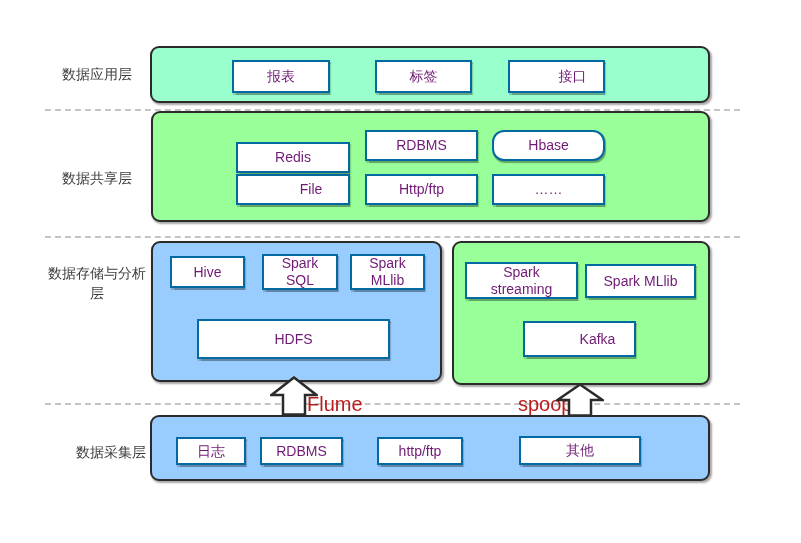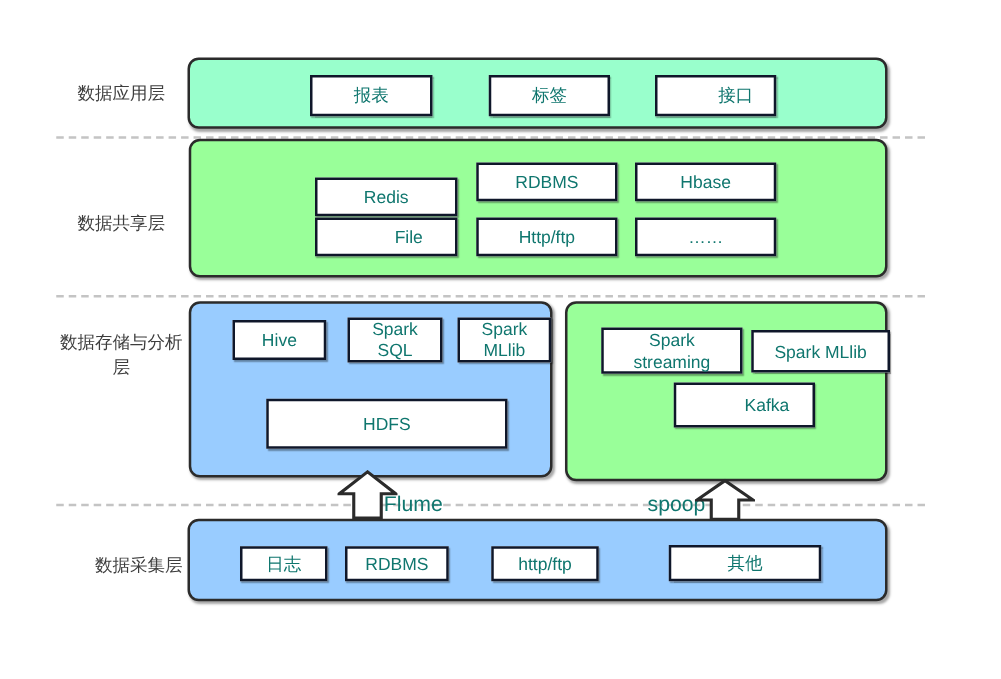--- a/index.html
+++ b/index.html
@@ -12,29 +12,29 @@
   }
   .side-label {
     position:absolute; font-size:14px; color:#3d3d3d; text-align:center;
     line-height:20px; z-index:1;
   }
   .layer {
     position:absolute; border:2.5px solid #2b2b2b; border-radius:9px;
     box-shadow:1.5px 2px 2px rgba(0,0,0,0.35); z-index:1; box-sizing:border-box;
   }
   .ibox {
-    position:absolute; background:#ffffff; border:2px solid #0f172a;
+    position:absolute; background:#ffffff; border:2px solid #0369a1;
     display:flex; align-items:center; justify-content:center; text-align:center;
-    font-size:14px; color:#0f766e; line-height:1.2; white-space:pre-line;
-    box-shadow:1px 1.5px 1px rgba(0,0,0,0.35); box-sizing:border-box; z-index:2;margin-left:16px;
+    font-size:14px; color:#701a75; line-height:1.2; white-space:pre-line;
+    box-shadow:1px 1.5px 1px rgba(0,0,0,0.35); box-sizing:border-box; z-index:2;
   }
   .arrow { position:absolute; z-index:3; }
   .arrow polygon { fill:#ffffff; stroke:#2b2b2b; stroke-width:2.5; }
   .arrow-label {
-    position:absolute; font-size:17px; color:#0f766e; z-index:2; line-height:18px;
+    position:absolute; font-size:20px; color:#b91c1c; z-index:2; line-height:18px;
   }
 </style>
 </head>
 <body>
 
 <div id="canvas">
 
   <div class="dash" style="left:45px; top:109px; width:695px;"></div>
   <div class="dash" style="left:45px; top:236px; width:695px;"></div>
   <div class="dash" style="left:45px; top:403px; width:695px;"></div>
@@ -48,38 +48,38 @@
   <div class="side-label" style="left:59px; top:442px; width:104px;">数据采集层</div>
 
   <div class="layer" style="left:150px; top:46px; width:560px; height:57px; background:#99ffcc;"></div>
   <div class="ibox" style="left:232px; top:60px; width:98px; height:33px;">报表</div>
   <div class="ibox" style="left:375px; top:60px; width:97px; height:33px;">标签</div>
   <div class="ibox" style="left:508px; top:60px; width:97px; height:33px;padding-left:32px;">接口</div>
 
   <div class="layer" style="left:151px; top:111px; width:559px; height:111px; background:#99ff99;"></div>
   <div class="ibox" style="left:236px; top:142px; width:114px; height:31px;text-align:right;">Redis</div>
   <div class="ibox" style="left:365px; top:130px; width:113px; height:31px;">RDBMS</div>
-  <div class="ibox" style="left:492px; top:130px; width:113px; height:31px;">Hbase</div>
+  <div class="ibox" style="left:492px; top:130px; width:113px; height:31px;border-radius:12px;">Hbase</div>
   <div class="ibox" style="left:236px; top:174px; width:114px; height:31px;padding-left:36px;">File</div>
   <div class="ibox" style="left:365px; top:174px; width:113px; height:31px;">Http/ftp</div>
   <div class="ibox" style="left:492px; top:174px; width:113px; height:31px;">……</div>
 
   <div class="layer" style="left:151px; top:241px; width:291px; height:141px; background:#99ccff;"></div>
   <div class="ibox" style="left:170px; top:256px; width:75px; height:32px;">Hive</div>
   <div class="ibox" style="left:262px; top:254px; width:76px; height:36px;">Spark
 SQL</div>
   <div class="ibox" style="left:350px; top:254px; width:75px; height:36px;">Spark
 MLlib</div>
   <div class="ibox" style="left:197px; top:319px; width:193px; height:40px;">HDFS</div>
 
   <div class="layer" style="left:452px; top:241px; width:258px; height:144px; background:#99ff99;"></div>
   <div class="ibox" style="left:465px; top:262px; width:113px; height:37px;">Spark
 streaming</div>
   <div class="ibox" style="left:585px; top:264px; width:111px; height:34px;">Spark MLlib</div>
-  <div class="ibox" style="left:523px; top:306px; width:113px; height:36px;padding-left:36px;">Kafka</div>
+  <div class="ibox" style="left:523px; top:321px; width:113px; height:36px;padding-left:36px;">Kafka</div>
 
   <svg class="arrow" style="left:270px; top:376px;" width="48" height="40" viewBox="0 0 48 40">
     <polygon points="24,1.5 1.5,19 13,19 13,38.5 35,38.5 35,19 46.5,19"></polygon>
   </svg>
   <div class="arrow-label" style="left:307px; top:395px;">Flume</div>
 
   <svg class="arrow" style="left:556px; top:383px;" width="48" height="34" viewBox="0 0 48 34">
     <polygon points="24,1.5 1.5,17 13,17 13,32.5 35,32.5 35,17 46.5,17"></polygon>
   </svg>
   <div class="arrow-label" style="left:518px; top:395px;">spoop</div>

